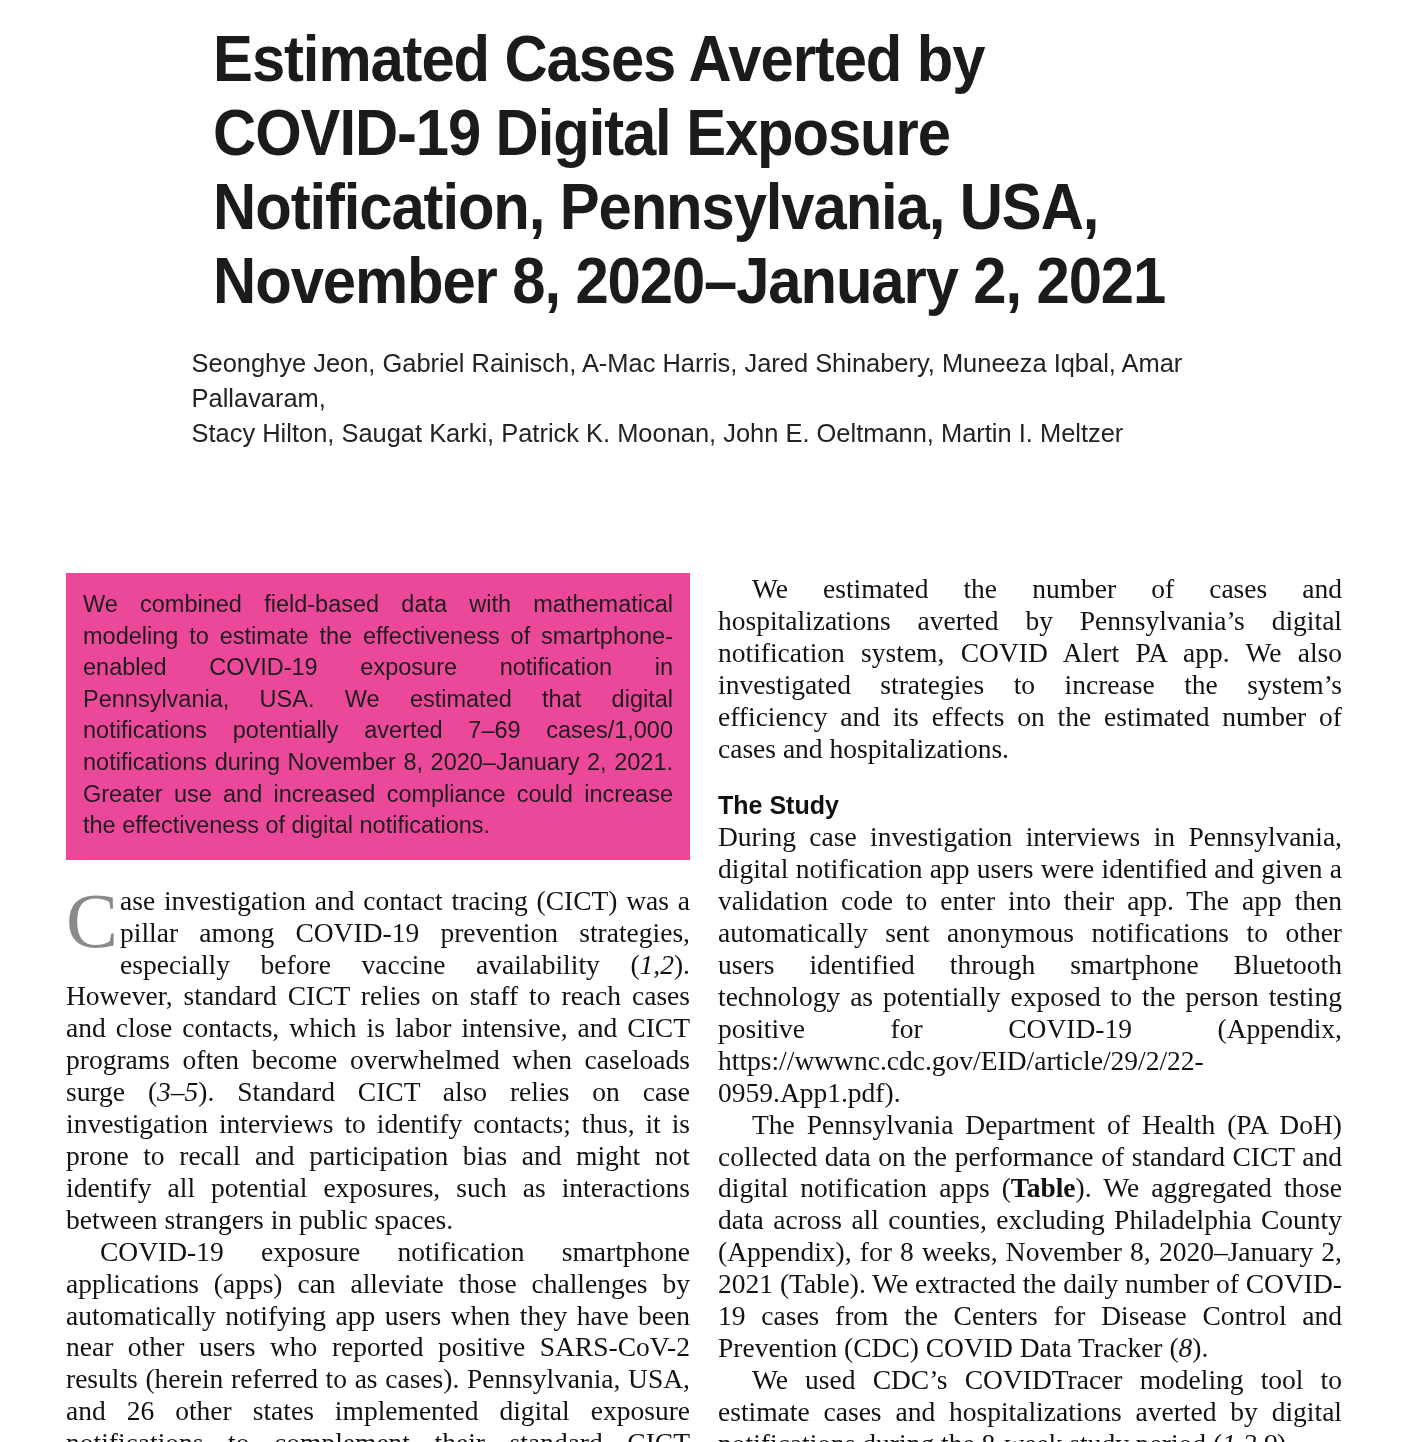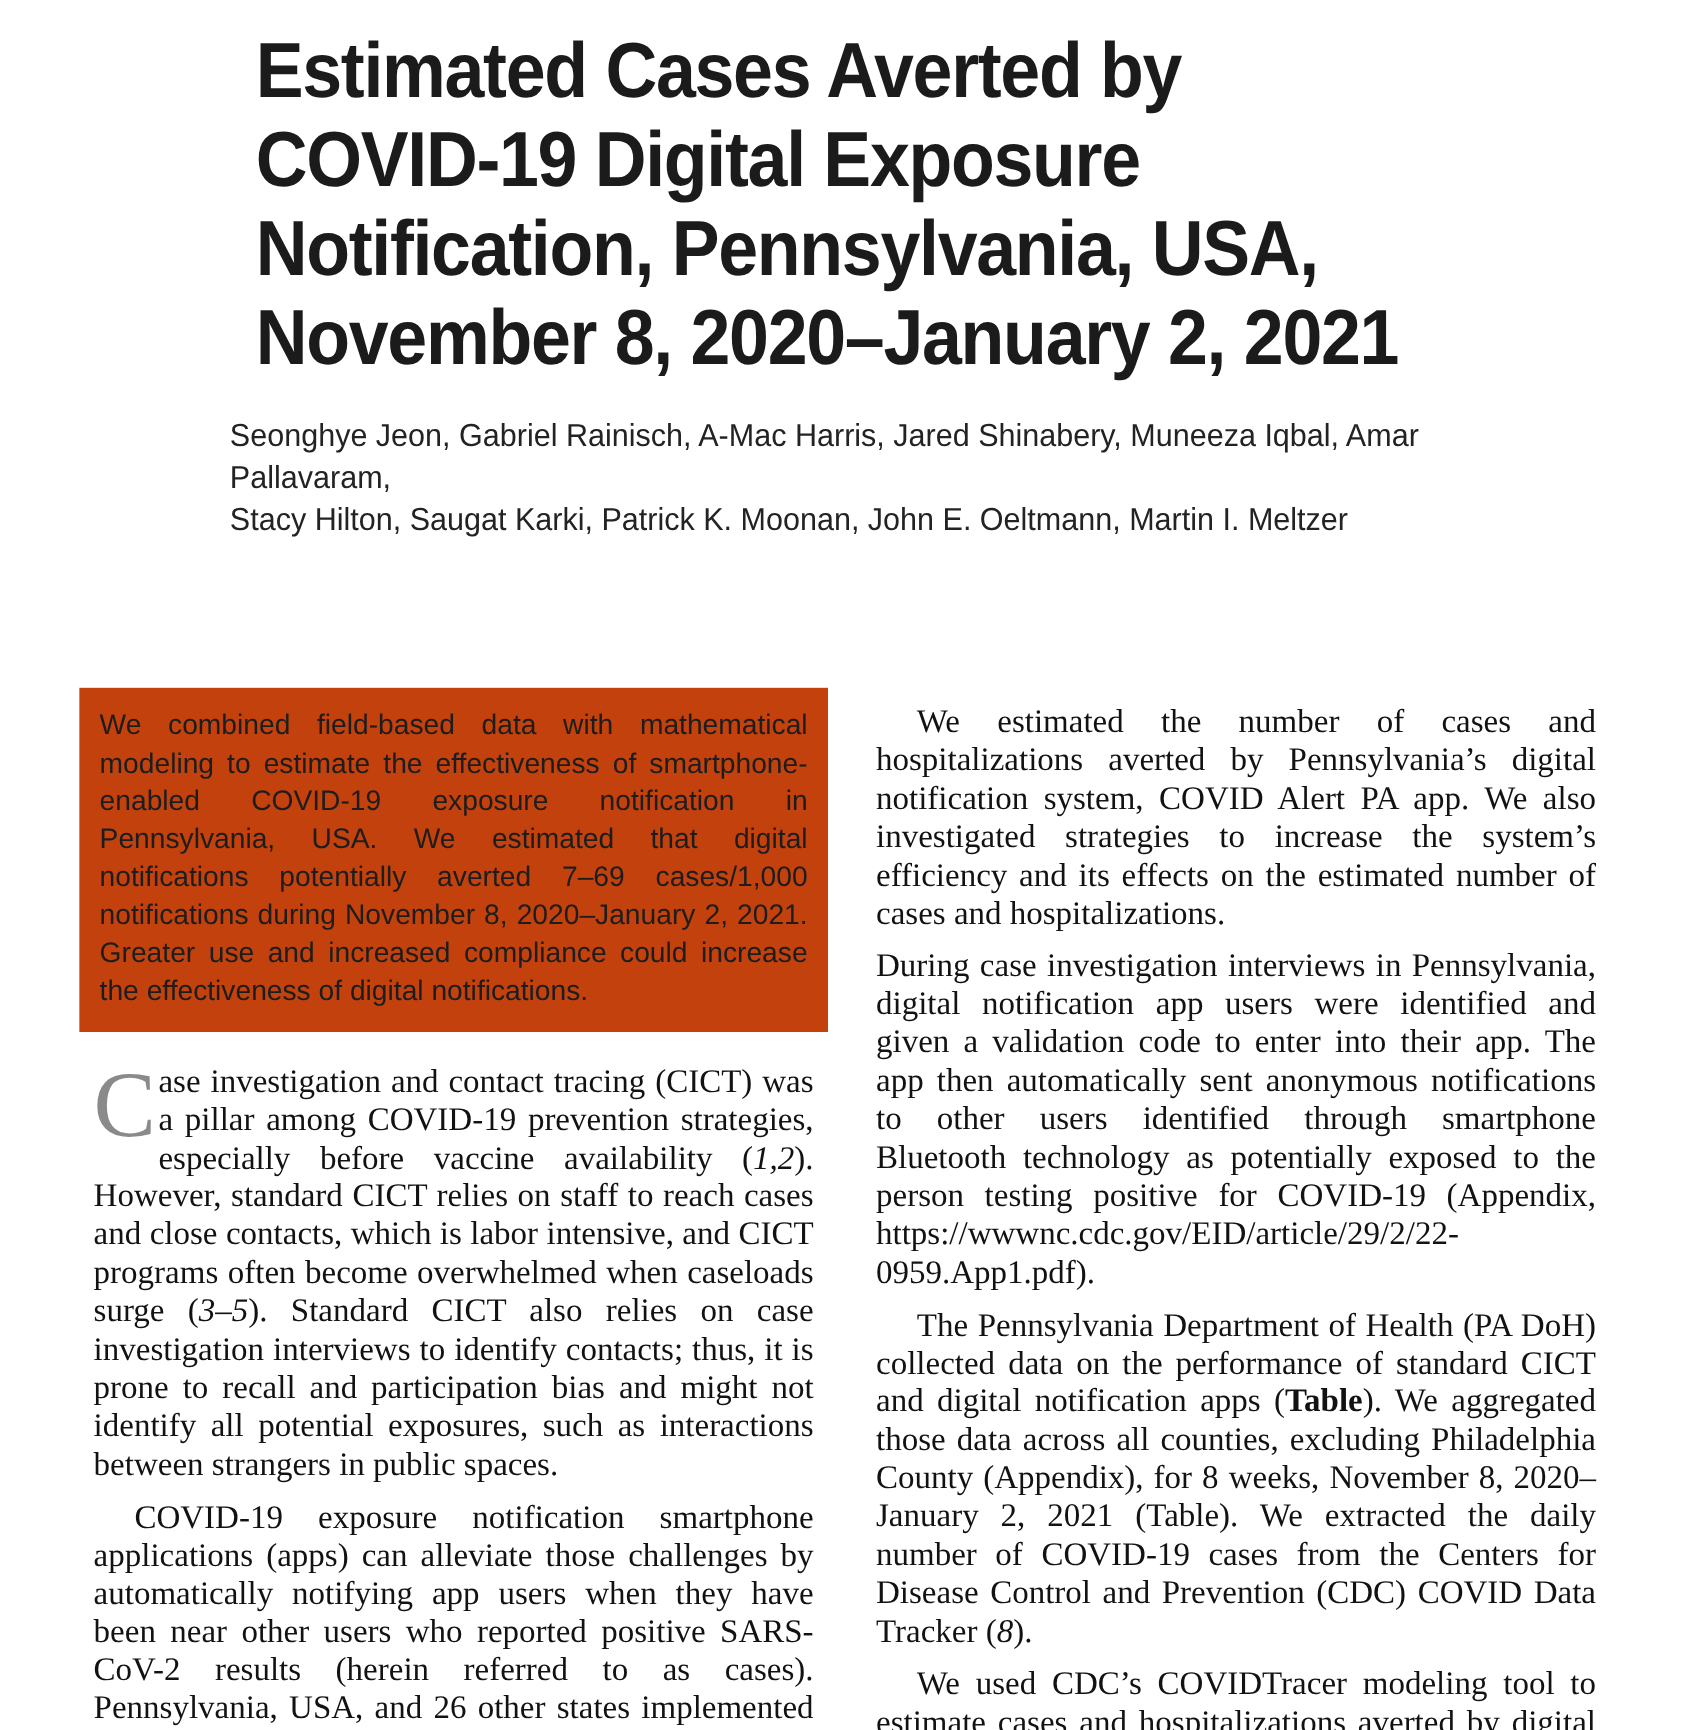--- a/index.html
+++ b/index.html
@@ -63,40 +63,40 @@
     top: 0;
     width: 624px;
     height: 869px;
     overflow: hidden;
   }
   .col-left  { left: 66px; }
   .col-right { left: 718px; }
 
   
   .abstract {
-    background: #c2410c;
+    background: #ec4899;
     padding: 16px 17px 18px 17px;
     box-sizing: border-box;
     width: 624px;
     font-family: "Liberation Sans", sans-serif;
     font-size: 23.5px;
     line-height: 31.6px;
     text-align: justify;
     color: #1d1d1d;
     margin-bottom: 25px;
   }
 
   
   p.body {
     font-family: "Liberation Serif", serif;
     font-size: 27.5px;
     line-height: 31.9px;
     text-align: justify;
     text-justify: inter-word;
-    margin: 12px;
+    margin: 0;
     color: #121212;
     hyphens: manual;
   }
   p.body.indent { text-indent: 34px; }
 
   .dropcap-para {
     position: relative;
   }
   .dropcap {
     float: left;
@@ -149,20 +149,21 @@
       <p class="body dropcap-para"><span class="dropcap">C</span><span>ase investigation and contact tracing (CICT) was a pillar among COVID-19 prevention strategies, especially before vaccine availability (</span><i class="ref">1,2</i><span>). However, standard CICT relies on staff to reach cases and close contacts, which is labor intensive, and CICT programs often become overwhelmed when caseloads surge (</span><i class="ref">3–5</i><span>). Standard CICT also relies on case investigation interviews to identify contacts; thus, it is prone to recall and participation bias and might not identify all potential exposures, such as interactions between strangers in public spaces.</span></p>
 
       <p class="body indent"><span>COVID-19 exposure notification smartphone applications (apps) can alleviate those challenges by automatically notifying app users when they have been near other users who reported positive SARS-CoV-2 results (herein referred to as cases). Pennsylvania, USA, and 26 other states implemented digital exposure notifications to complement their standard CICT programs (</span></p>
 
     </div>
 
     <div class="col col-right">
 
       <p class="body indent"><span>We estimated the number of cases and hospitalizations averted by Pennsylvania’s digital notification system, COVID Alert PA app. We also investigated strategies to increase the system’s efficiency and its effects on the estimated number of cases and hospitalizations.</span></p>
 
+      <h2 class="sec-head">The Study</h2>
 
       <p class="body"><span>During case investigation interviews in Pennsylvania, digital notification app users were identified and given a validation code to enter into their app. The app then automatically sent anonymous notifications to other users identified through smartphone Bluetooth technology as potentially exposed to the person testing positive for COVID-19 (Appendix, https://wwwnc.cdc.gov/EID/article/29/2/22-0959.App1.pdf).</span></p>
 
       <p class="body indent"><span>The Pennsylvania Department of Health (PA DoH) collected data on the performance of standard CICT and digital notification apps (</span><b class="tbl">Table</b><span>). We aggregated those data across all counties, excluding Philadelphia County (Appendix), for 8 weeks, November 8, 2020–January 2, 2021 (Table). We extracted the daily number of COVID-19 cases from the Centers for Disease Control and Prevention (CDC) COVID Data Tracker (</span><i class="ref">8</i><span>).</span></p>
 
       <p class="body indent"><span>We used CDC’s COVIDTracer modeling tool to estimate cases and hospitalizations averted by digital notifications during the 8-week study period (</span><i class="ref">1,2,9</i><span>).</span></p>
 
     </div>
 
   </div>

